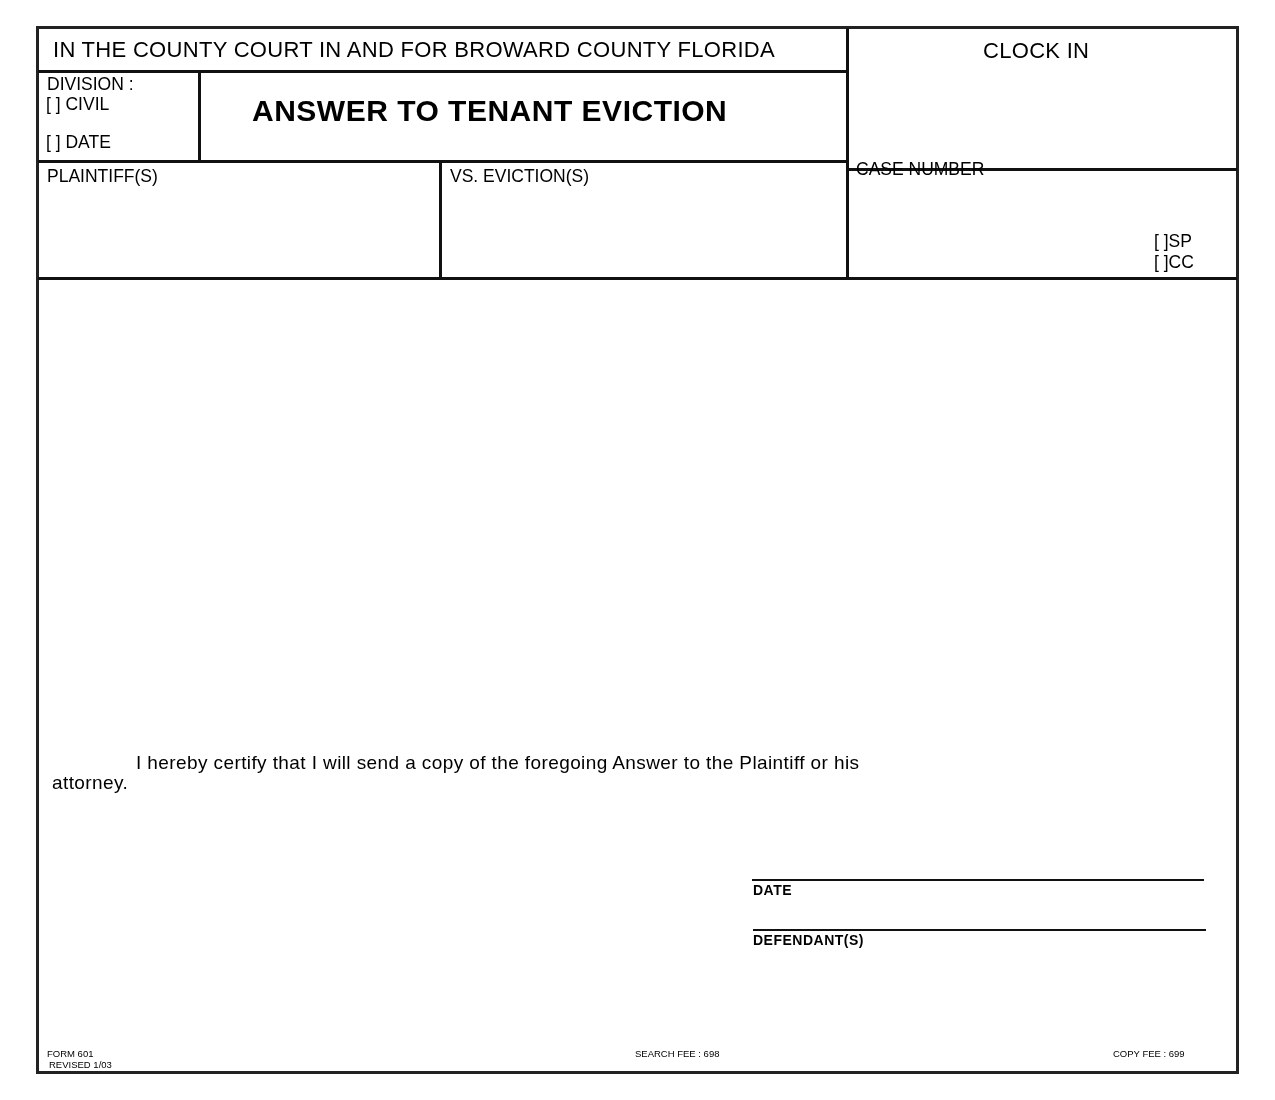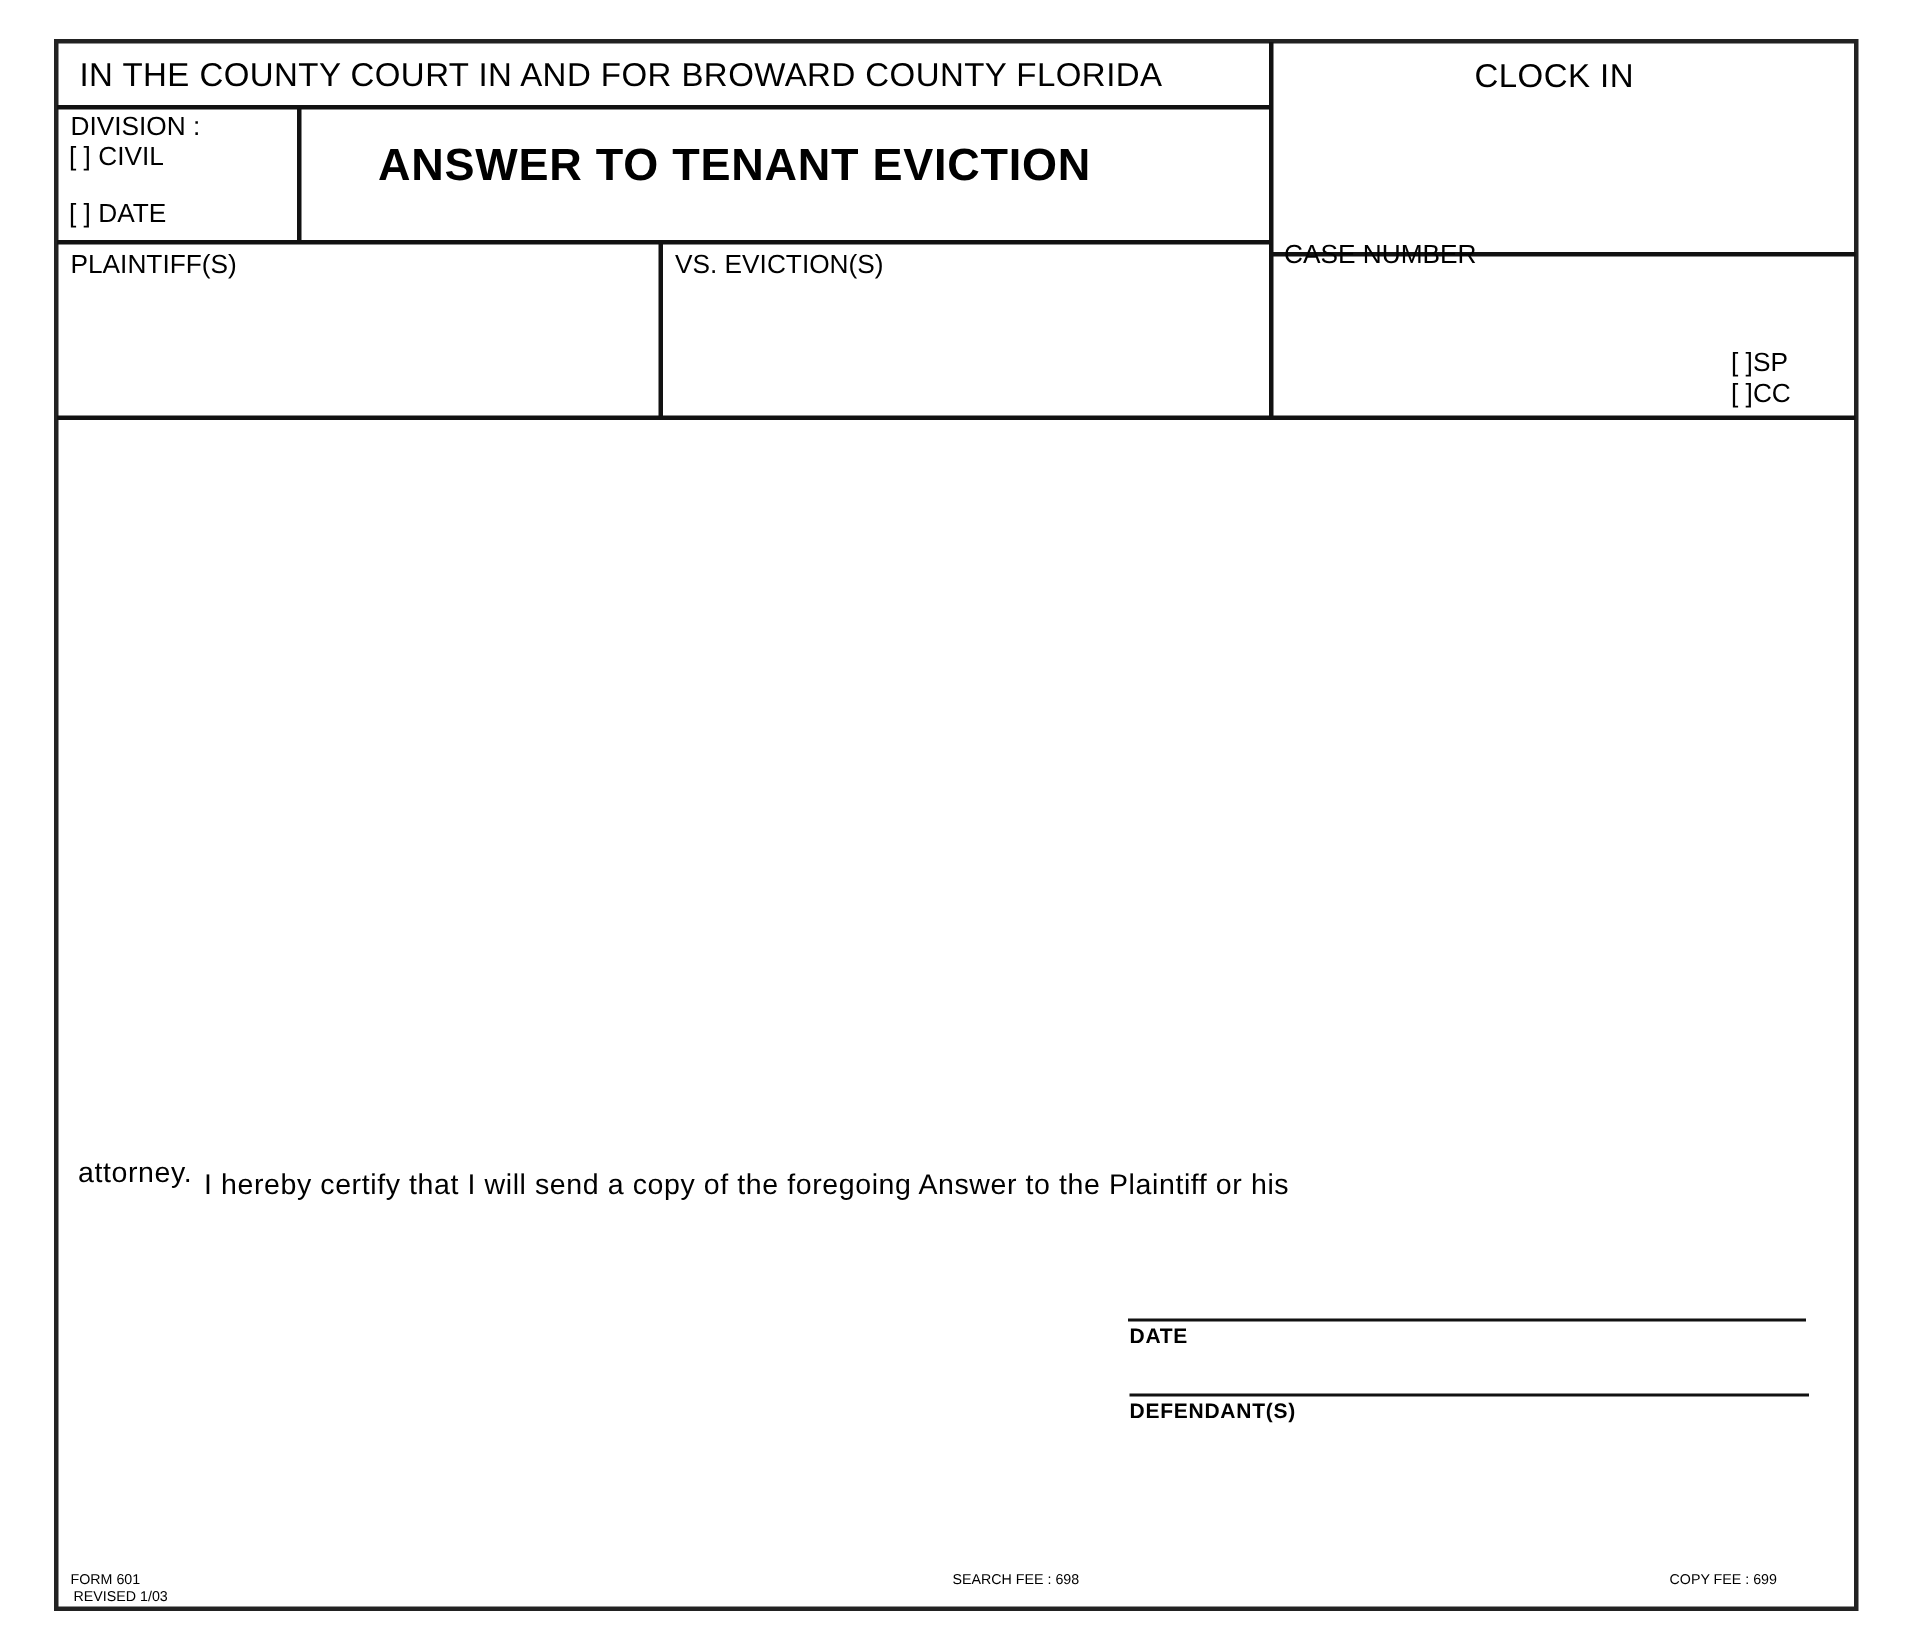--- a/index.html
+++ b/index.html
@@ -52,21 +52,21 @@
 <div style="position:absolute; left:854px; top:195px; width:290px; height:78px;"></div>
 <div class="txt lbl" style="left:1154px; top:231px;">
   <span>[  ]</span><span>SP</span>
 </div>
 <div class="txt lbl" style="left:1154px; top:252px;">
   <span>[  ]</span><span>CC</span>
 </div>
 
 <div style="position:absolute; left:42px; top:284px; width:1190px; height:450px;"></div>
 
-<div class="txt body-text" style="left:136px; top:780px;">I hereby certify that I will send a copy of the foregoing Answer to the Plaintiff or his</div>
+<div class="txt body-text" style="left:136px; top:752px;">I hereby certify that I will send a copy of the foregoing Answer to the Plaintiff or his</div>
 <div class="txt body-text" style="left:52px; top:772px;">attorney.</div>
 
 <div class="sig-line" style="left:752px; top:879px; width:452px;"></div>
 <div class="txt sig-lbl" style="left:753px; top:882px;">DATE</div>
 <div class="sig-line" style="left:753px; top:929px; width:453px;"></div>
 <div class="txt sig-lbl" style="left:753px; top:932px;">DEFENDANT(S)</div>
 
 <div class="txt foot" style="left:47px; top:1048px;">FORM 601</div>
 <div class="txt foot" style="left:49px; top:1059px;">REVISED 1/03</div>
 <div class="txt foot" style="left:635px; top:1048px;">SEARCH FEE : 698</div>

